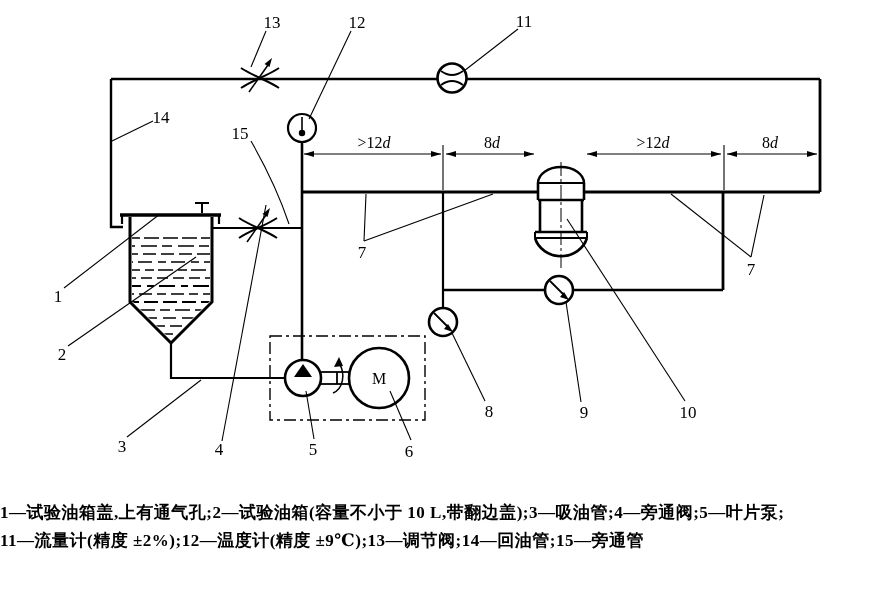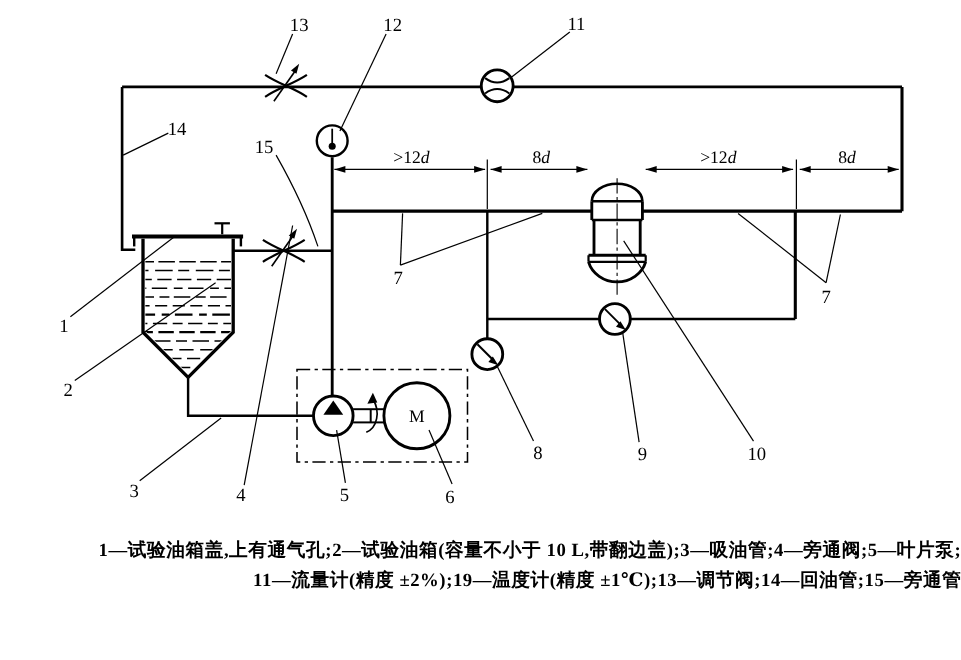--- a/index.html
+++ b/index.html
@@ -5,22 +5,22 @@
   html,body{margin:0;padding:0;background:#fff;}
   .stage{
     position:relative;
     width:874px;height:600px;
     background:#ffffff;
     font-family:"Liberation Serif","DejaVu Serif",serif;
     overflow:hidden;
   }
   .stage svg{position:absolute;left:0;top:0;}
   .caption{
-    position:absolute;left:0;top:486px;width:874px;
-    text-align:right;color:#000;
+    position:absolute;left:0;top:499px;width:874px;
+    text-align:left;color:#000;
   }
   .cap-line{
     white-space:nowrap;
     font-size:17px;line-height:28px;font-weight:bold;
     letter-spacing:0.5px;
     font-family:"Liberation Serif","DejaVu Serif",serif;
   }
   text{fill:#000;}
   .lbl{font-size:17px;font-family:"Liberation Serif","DejaVu Serif",serif;}
   .dim{font-size:16px;font-family:"Liberation Serif","DejaVu Serif",serif;}
@@ -224,15 +224,15 @@
     <text class="lbl" x="524" y="27" text-anchor="middle">11</text>
     <text class="lbl" x="357" y="28" text-anchor="middle">12</text>
     <text class="lbl" x="272" y="28" text-anchor="middle">13</text>
     <text class="lbl" x="161" y="123" text-anchor="middle">14</text>
     <text class="lbl" x="240" y="139" text-anchor="middle">15</text>
   </g>
 </svg>
 
   <div class="caption">
     <div class="cap-line">1—试验油箱盖,上有通气孔;2—试验油箱(容量不小于 10 L,带翻边盖);3—吸油管;4—旁通阀;5—叶片泵;</div>
-    <div class="cap-line">11—流量计(精度 ±2%);19—温度计(精度 ±1℃);13—调节阀;14—回油管;15—旁通管</div>
+    <div class="cap-line">11—流量计(精度 ±2%);12—温度计(精度 ±9℃);13—调节阀;14—回油管;15—旁通管</div>
   </div>
 </div>
 
 </body></html>

